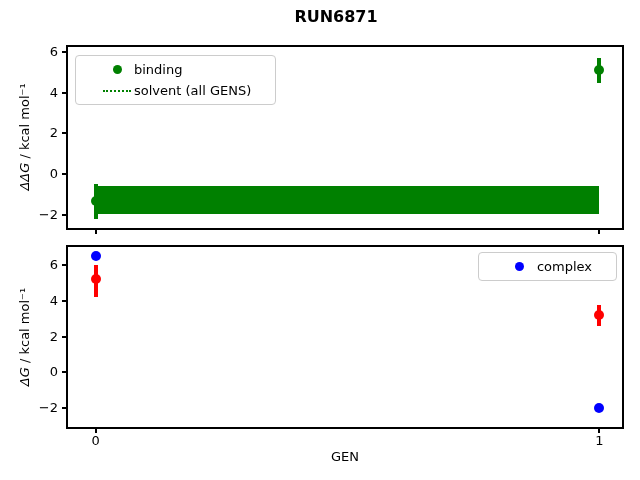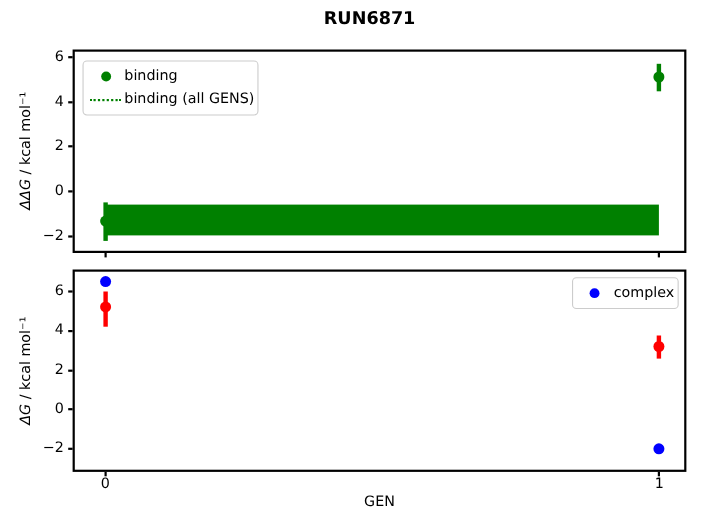--- a/index.html
+++ b/index.html
@@ -37,21 +37,21 @@
   }
   .band    { position: absolute; }
   .errbar  { position: absolute; }
   .marker  {
     position: absolute; width: 10px; height: 10px; border-radius: 50%;
     transform: translate(-50%, -50%);
   }
   .legend {
     position: absolute; background: rgba(255,255,255,0.85);
     border: 1px solid #cccccc; border-radius: 4px;
-    padding: 3px 3px; font-size: 13px; z-index: 5;
+    padding: 3px 24px; font-size: 13px; z-index: 5;
   }
   .legend.ul { left: 7px; top: 8px; }
   .legend.ur { right: 5px; top: 5px; }
   .legend-item { display: flex; align-items: center; height: 21px; }
   .legend-marker { width: 34px; display: flex; justify-content: center; align-items: center; }
   .legend-dot { width: 9px; height: 9px; border-radius: 50%; }
   .legend-dotline { width: 28px; height: 0; border-top: 2px dotted; }
   .legend-label { white-space: nowrap; }
 </style>
 </head>
@@ -88,21 +88,21 @@
         <div class="legend-item">
           <span class="legend-marker">
             <span class="legend-dot" style="background: rgb(0, 128, 0);"></span>
           </span>
           <span class="legend-label">binding</span>
         </div>
         <div class="legend-item">
           <span class="legend-marker">
             <span class="legend-dotline" style="border-top-color: rgb(0, 128, 0);"></span>
           </span>
-          <span class="legend-label">binding (all GENS)</span>
+          <span class="legend-label">solvent (all GENS)</span>
         </div>
       </div>
     </div>
   <div class="axes" id="ax-bottom">
       <div class="tick" style="left: -6px; top: 16.9104px; width: 4px; height: 2px;"></div>
       <div class="ytick-label" style="left: -50px; top: 10.9104px;">6</div>
       <div class="tick" style="left: -6px; top: 52.7313px; width: 4px; height: 2px;"></div>
       <div class="ytick-label" style="left: -50px; top: 46.7313px;">4</div>
       <div class="tick" style="left: -6px; top: 88.5522px; width: 4px; height: 2px;"></div>
       <div class="ytick-label" style="left: -50px; top: 82.5522px;">2</div>

